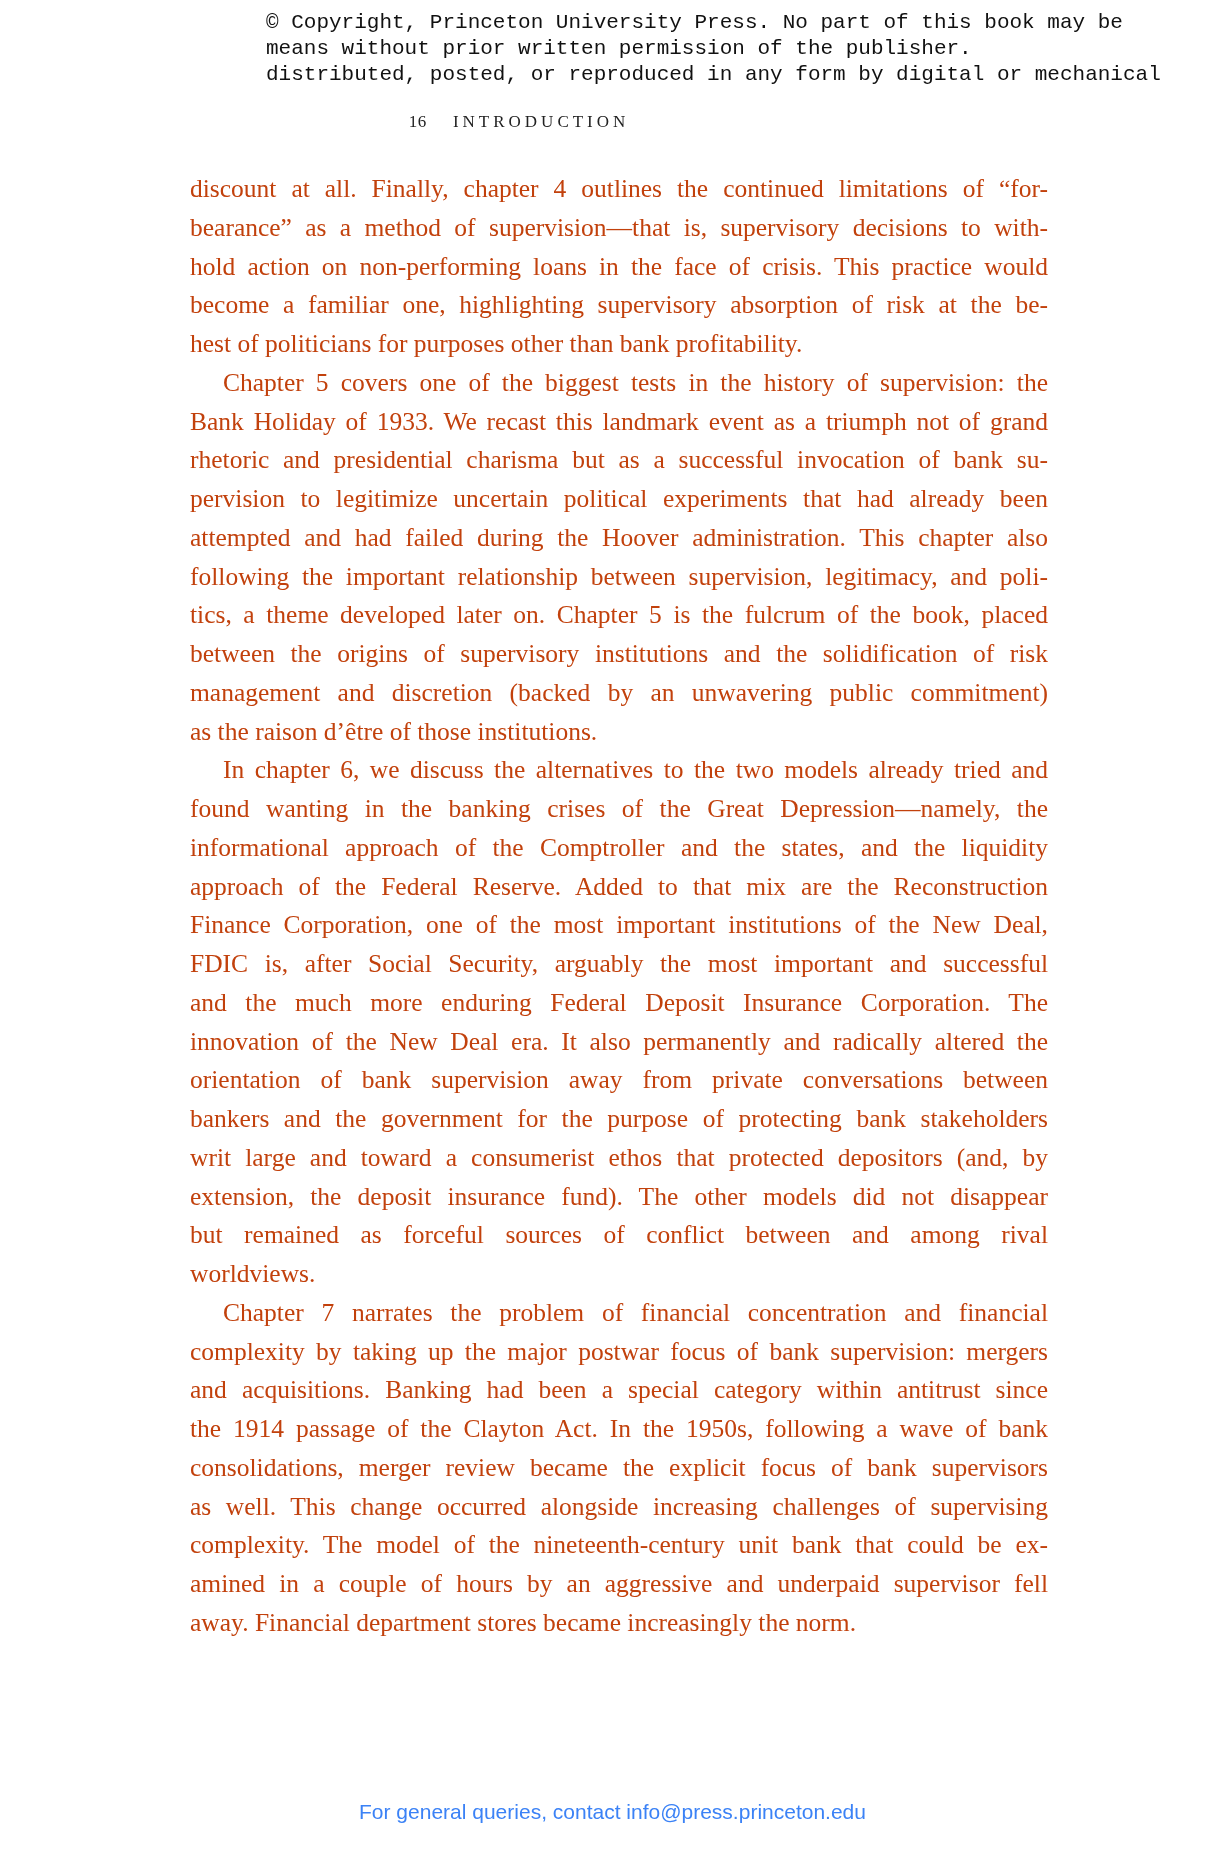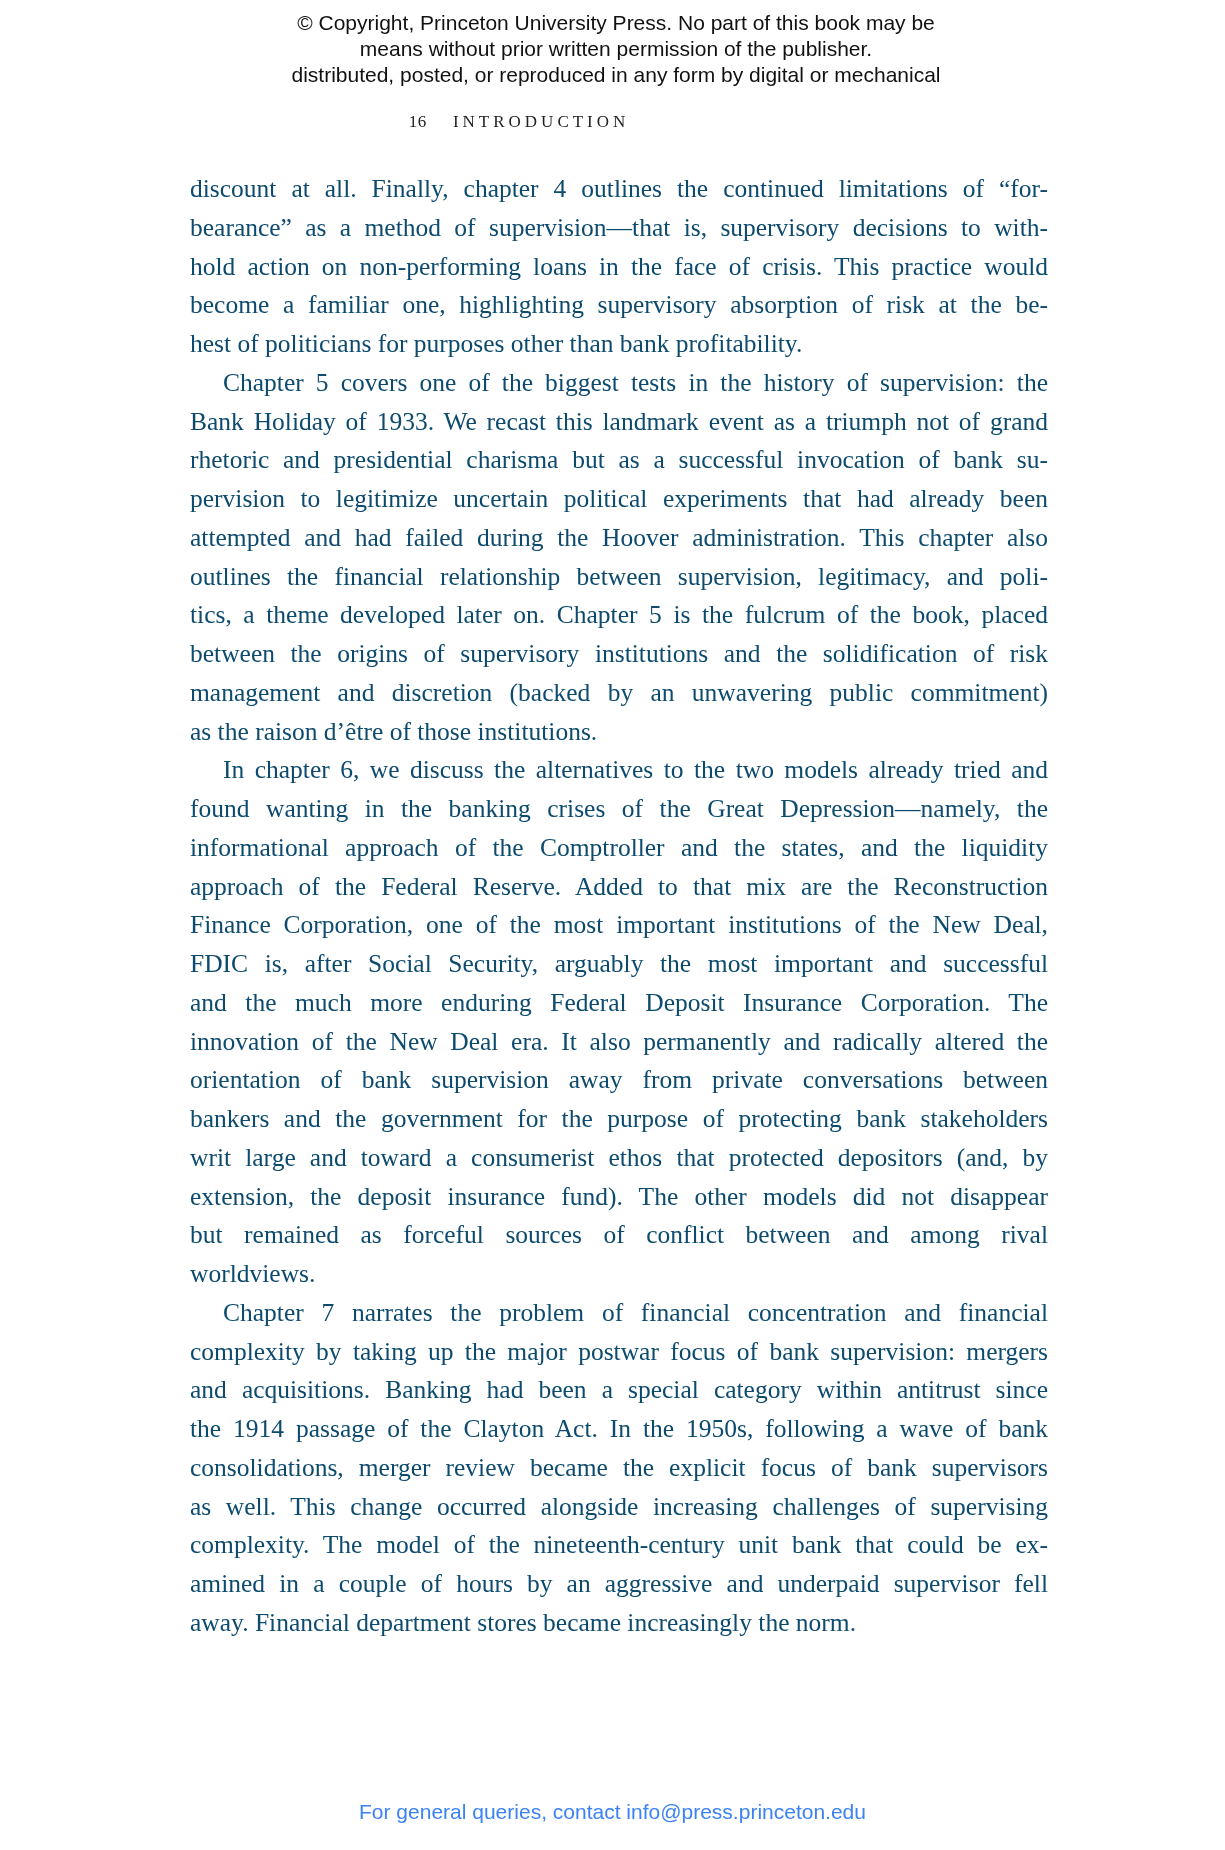--- a/index.html
+++ b/index.html
@@ -1,30 +1,30 @@
 <!DOCTYPE html>
 <html><head>
 <meta charset="utf-8">
 <style>
   html, body { margin: 0; padding: 0; background: #ffffff; }
   body { width: 1225px; height: 1850px; position: relative; overflow: hidden; color: #1c1c1c; }
   .copyright {
     position: absolute; left: 266px; top: 10px; width: 700px;
-    font-family: Liberation Sans, sans-serif; font-size: 21px; line-height: 26px; color: #111; text-align: center;
+    font-family: Liberation Mono, monospace; font-size: 21px; line-height: 26px; color: #111; text-align: center;
   }
   .copyright div { white-space: nowrap; }
   .running-head {
     position: absolute; left: 0; width: 1038px; top: 112px; text-align: center;
     font-family: "Liberation Serif", serif; font-size: 17px; color: #222;
   }
   .running-head .folio { letter-spacing: 0.5px; margin-right: 22px; }
   .running-head .title { letter-spacing: 4px; }
   .body-text {
     position: absolute; left: 190px; top: 170px; width: 858px;
-    font-family: "Liberation Serif", serif; font-size: 25.5px; line-height: 38.75px; color: #0c4a6e;
+    font-family: "Liberation Serif", serif; font-size: 25.5px; line-height: 38.75px; color: #c2410c;
   }
   .line { display: block; text-align: justify; text-align-last: justify; white-space: nowrap; height: 38.75px; }
   .line.last { text-align-last: left; }
   .line.indent { text-indent: 33px; }
   .footer {
     position: absolute; left: 0; width: 1225px; top: 1800px; text-align: center;
     font-family: "Liberation Sans", sans-serif; font-size: 21px; color: #3b82f6;
   }
 </style>
 </head>
@@ -48,21 +48,21 @@
       <span class="line">hold action on non-performing loans in the face of crisis. This practice would</span>
       <span class="line">become a familiar one, highlighting supervisory absorption of risk at the be-</span>
       <span class="line last">hest of politicians for purposes other than bank profitability.</span>
     </div>
     <div>
       <span class="line indent">Chapter 5 covers one of the biggest tests in the history of supervision: the</span>
       <span class="line">Bank Holiday of 1933. We recast this landmark event as a triumph not of grand</span>
       <span class="line">rhetoric and presidential charisma but as a successful invocation of bank su-</span>
       <span class="line">pervision to legitimize uncertain political experiments that had already been</span>
       <span class="line">attempted and had failed during the Hoover administration. This chapter also</span>
-      <span class="line">outlines the financial relationship between supervision, legitimacy, and poli-</span>
+      <span class="line">following the important relationship between supervision, legitimacy, and poli-</span>
       <span class="line">tics, a theme developed later on. Chapter 5 is the fulcrum of the book, placed</span>
       <span class="line">between the origins of supervisory institutions and the solidification of risk</span>
       <span class="line">management and discretion (backed by an unwavering public commitment)</span>
       <span class="line last">as the raison d’être of those institutions.</span>
     </div>
     <div>
       <span class="line indent">In chapter 6, we discuss the alternatives to the two models already tried and</span>
       <span class="line">found wanting in the banking crises of the Great Depression—namely, the</span>
       <span class="line">informational approach of the Comptroller and the states, and the liquidity</span>
       <span class="line">approach of the Federal Reserve. Added to that mix are the Reconstruction</span>

